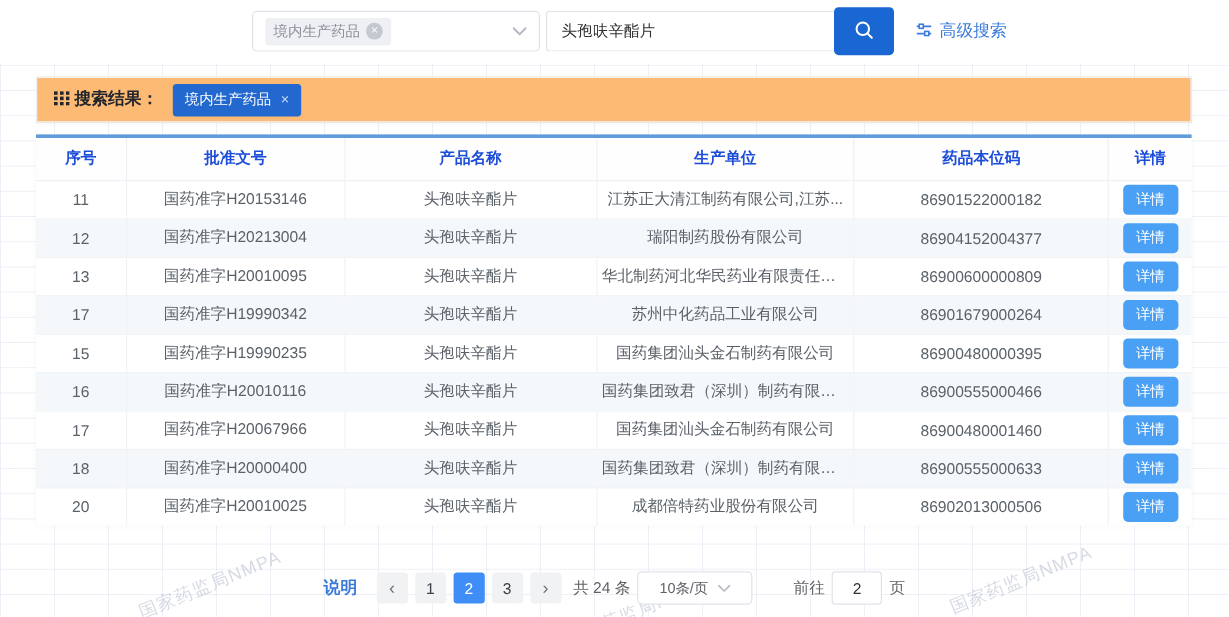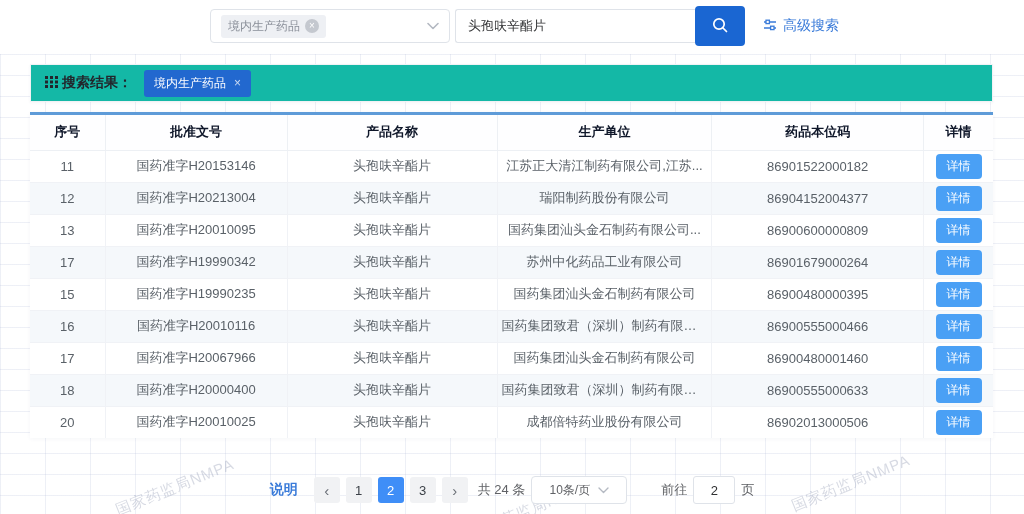--- a/index.html
+++ b/index.html
@@ -61,39 +61,39 @@
     display:flex; align-items:center; justify-content:center;
   }
   .adv-link {
     margin-left:18px; display:flex; align-items:center; gap:6px;
     color: var(--link,#3a7bd9); font-size:14px; text-decoration:none; cursor:pointer;
   }
 
   
   .result-panel {
     position:absolute; left:30px; top:64px; width:963px; height:38px; z-index:2;
-    background:#14b8a6; border:1px solid #f1f2f5; box-shadow:0 1px 3px rgba(60,80,120,0.05);
+    background:#fdba74; border:1px solid #f1f2f5; box-shadow:0 1px 3px rgba(60,80,120,0.05);
     display:flex; align-items:center; padding:0 14px;
   }
   .result-label { font-size:14px; font-weight:bold; color:#22262c; display:flex; align-items:center; gap:4px; }
   .blue-tag {
     margin-left:12px; background: var(--tag-blue,#2268cf); color:#fff;
     font-size:12px; border-radius:3px; padding:5px 10px;
     display:flex; align-items:center; gap:8px; cursor:pointer;
   }
   .blue-tag .x { color:rgba(255,255,255,0.75); font-size:12px; cursor:pointer; }
 
   
   .table-panel {
     position:absolute; left:30px; top:112px; width:963px; z-index:2;
     background:#fff; border-top:3px solid #5e9bd8; box-shadow:0 1px 4px rgba(60,80,120,0.05);
   }
   table { width:100%; border-collapse:collapse; font-size:13px; table-layout:fixed; }
   th {
-    height:35px; font-weight:bold; color:#0f172a; 
+    height:35px; font-weight:bold; color:#1d4ed8; 
     border-bottom:1px solid #edf0f4; border-right:1px solid #edf0f4;
     background:#fefeff;
   }
   th:last-child, td:last-child { border-right:none; }
   td {
     height:32px; text-align:center; color:#5a6168;
     border-bottom:1px solid #f0f2f6; border-right:1px solid #f0f2f6;
     white-space:nowrap; overflow:hidden; text-overflow:ellipsis; padding:0 4px;
   }
   tbody tr:nth-child(even) { background:#f5f8fb; }
@@ -231,21 +231,21 @@
           <td>国药准字H20213004</td>
           <td>头孢呋辛酯片</td>
           <td>瑞阳制药股份有限公司</td>
           <td>86904152004377</td>
           <td><button class="detail-btn">详情</button></td>
         </tr>
         <tr>
           <td>13</td>
           <td>国药准字H20010095</td>
           <td>头孢呋辛酯片</td>
-          <td>国药集团汕头金石制药有限公司...</td>
+          <td>华北制药河北华民药业有限责任公...</td>
           <td>86900600000809</td>
           <td><button class="detail-btn">详情</button></td>
         </tr>
         <tr>
           <td>17</td>
           <td>国药准字H19990342</td>
           <td>头孢呋辛酯片</td>
           <td>苏州中化药品工业有限公司</td>
           <td>86901679000264</td>
           <td><button class="detail-btn">详情</button></td>

